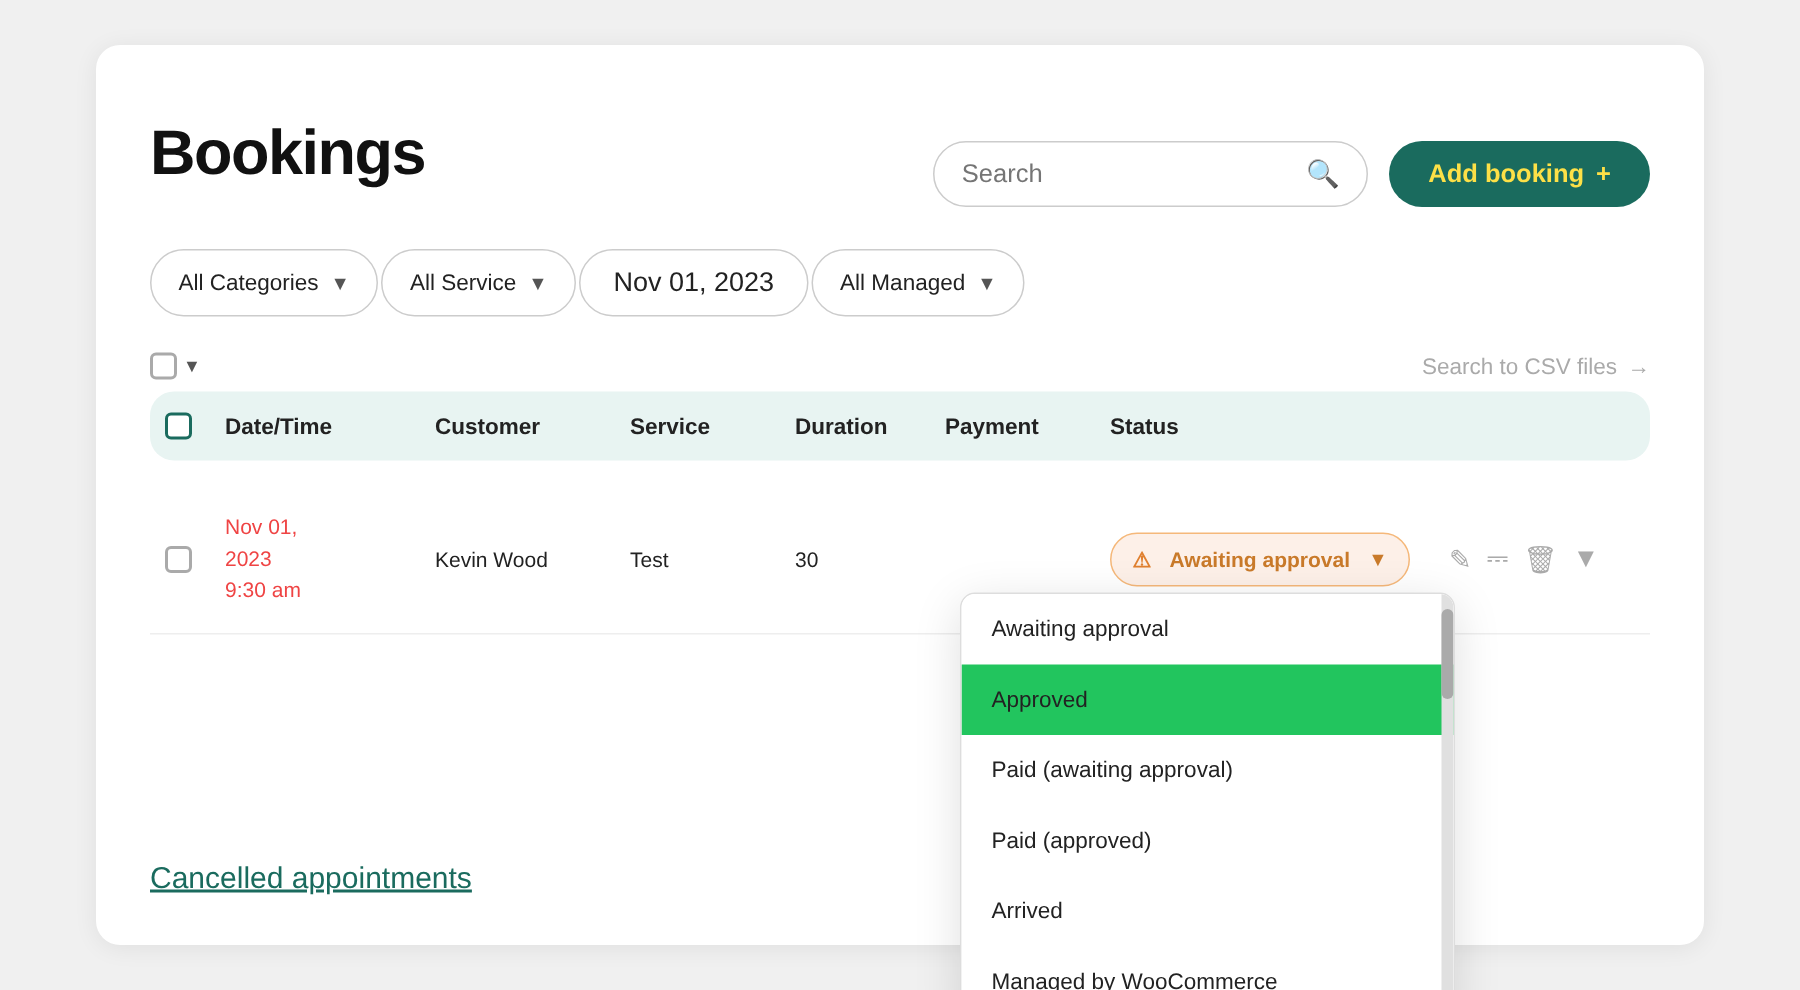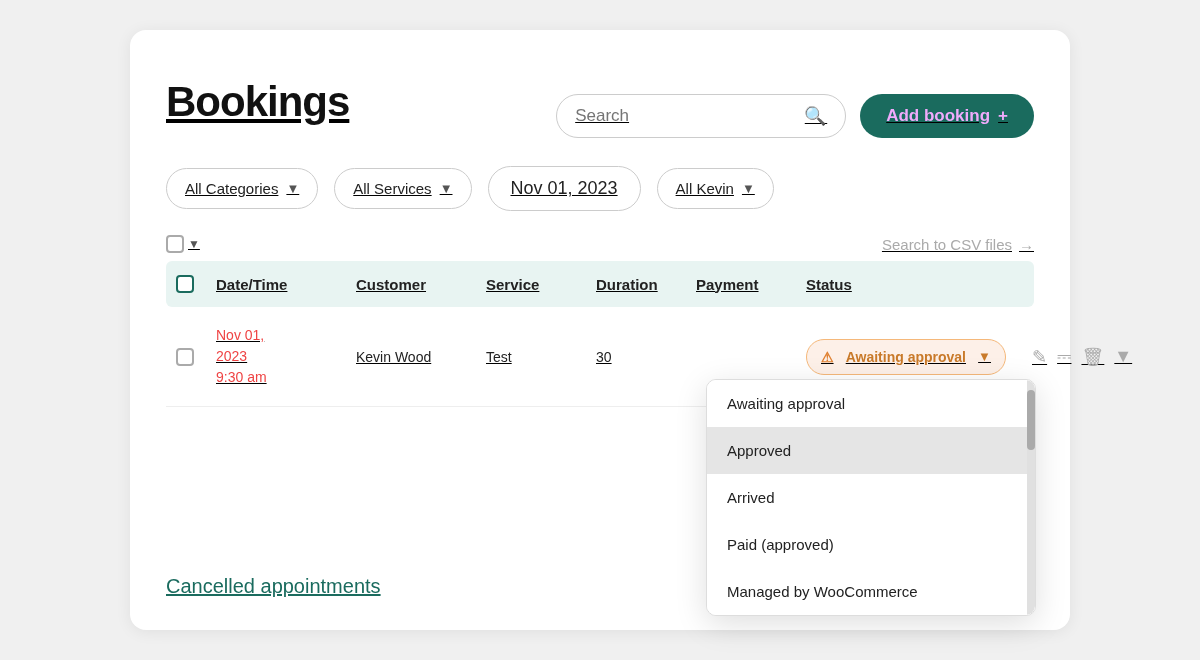--- a/index.html
+++ b/index.html
@@ -9,25 +9,24 @@
       display: flex;
       align-items: center;
       justify-content: center;
       min-height: 660px;
       padding: 20px;
     }
     .card {
       background: #fff;
       border-radius: 16px;
       padding: 36px 36px 36px 36px;
-      width: 940px;
+      width: 1072px;
       min-height: 600px;
       box-shadow: 0 2px 16px rgba(0,0,0,0.07);
       position: relative;
-      text-decoration: underline;
     }
     
     .header {
       display: flex;
       align-items: center;
       justify-content: space-between;
       margin-bottom: 28px;
     }
     .page-title {
       font-size: 42px;
@@ -59,38 +58,37 @@
       background: transparent;
       flex: 1;
       width: 100%;
     }
     .search-icon {
       color: #888;
       font-size: 18px;
     }
     .add-booking-btn {
       background: #1a6b5e;
-      color: #f0abfc;
+      color: #fde047;
       border: none;
       border-radius: 28px;
       padding: 12px 26px;
       font-size: 17px;
       font-weight: 700;
       cursor: pointer;
       display: flex;
       align-items: center;
       gap: 8px;
       white-space: nowrap;
     }
     
     .filters {
       display: flex;
-      gap: 16px;
+      gap: 2px;
       margin-bottom: 24px;
-      align-items: center;
     }
     .filter-select {
       border: 1.5px solid #ccc;
       border-radius: 28px;
       padding: 11px 18px;
       font-size: 15px;
       color: #222;
       background: #fff;
       display: flex;
       align-items: center;
@@ -147,24 +145,24 @@
       border: none;
     }
     
     .table-wrap {
       width: 100%;
     }
     .table-header {
       display: grid;
       grid-template-columns: 40px 140px 130px 110px 100px 110px 1fr;
       background: #e8f4f2;
-      border-radius: 6px;
+      border-radius: 16px;
       padding: 14px 0 14px 10px;
       align-items: center;
-      margin-bottom: 0;
+      margin-bottom: 16px;
     }
     .table-header .th {
       font-size: 15px;
       font-weight: 700;
       color: #222;
     }
     .th-checkbox {
       display: flex;
       align-items: center;
     }
@@ -259,21 +257,21 @@
       margin-top: 10px;
     }
     .dropdown-item {
       padding: 15px 20px;
       font-size: 15px;
       color: #222;
       cursor: pointer;
       background: #fff;
     }
     .dropdown-item.selected {
-      background: #e5e5e5;
+      background: #22c55e;
     }
     
     .cancelled-link {
       position: absolute;
       bottom: 32px;
       left: 36px;
       color: #1a6b5e;
       font-size: 20px;
       text-decoration: underline;
       cursor: pointer;
@@ -297,28 +295,28 @@
       </button>
     </div>
   </div>
 
   <div class="filters">
     <div class="filter-select">
       <span>All Categories</span>
       <span class="chevron">▼</span>
     </div>
     <div class="filter-select">
-      <span>All Services</span>
+      <span>All Service</span>
       <span class="chevron">▼</span>
     </div>
     <div class="date-filter">
       <span>Nov 01, 2023</span>
     </div>
     <div class="filter-select">
-      <span>All Kevin</span>
+      <span>All Managed</span>
       <span class="chevron">▼</span>
     </div>
   </div>
 
   <div class="bulk-row">
     <div class="checkbox-dropdown">
       <div class="cb"></div>
       <span class="small-chevron">▼</span>
     </div>
     <button class="export-btn">
@@ -359,22 +357,23 @@
           <span class="action-icon">✎</span>
           <span class="action-icon">⎓</span>
           <span class="action-icon">🗑</span>
           <span class="action-icon">▼</span>
         </div>
       </div>
 
       <div class="status-dropdown">
         <div class="dropdown-item">Awaiting approval</div>
         <div class="dropdown-item selected">Approved</div>
+        <div class="dropdown-item">Paid (awaiting approval)</div>
+        <div class="dropdown-item">Paid (approved)</div>
         <div class="dropdown-item">Arrived</div>
-        <div class="dropdown-item">Paid (approved)</div>
         <div class="dropdown-item">Managed by WooCommerce</div>
         <div class="dropdown-scrollbar">
           <div class="dropdown-scroll-thumb"></div>
         </div>
       </div>
     </div>
   </div>
 
   <a class="cancelled-link">Cancelled appointments</a>
 </div>

